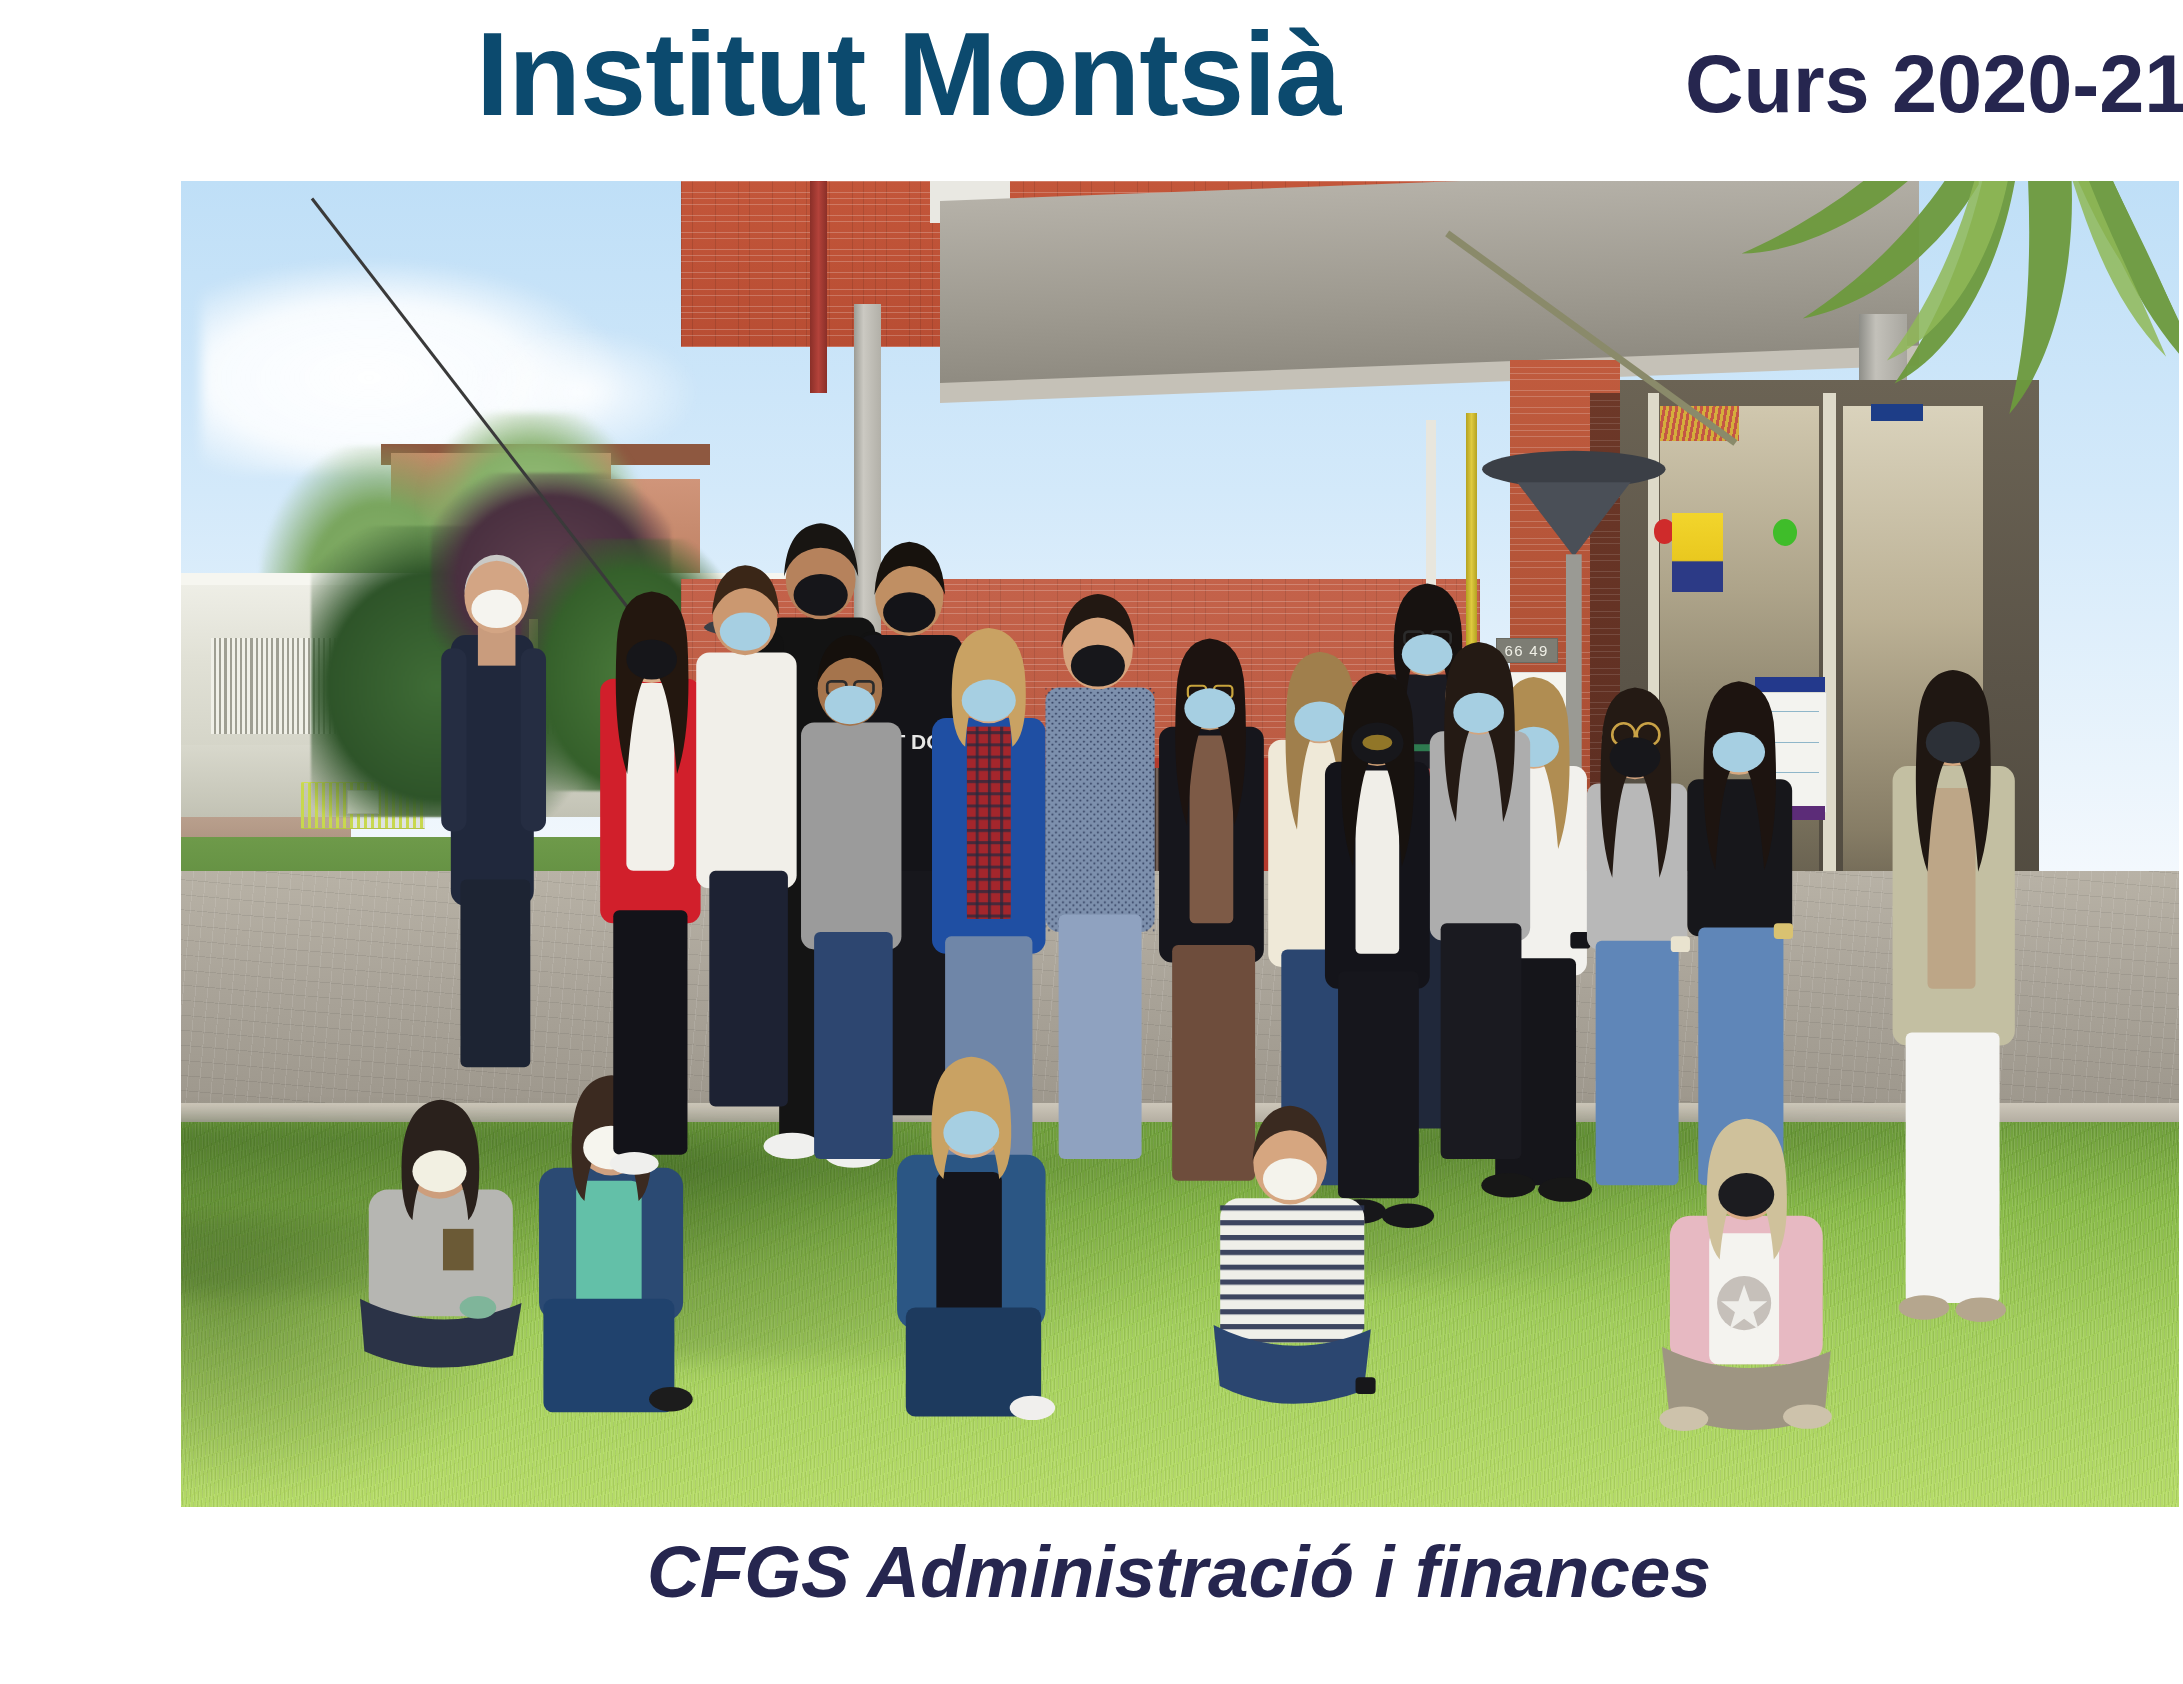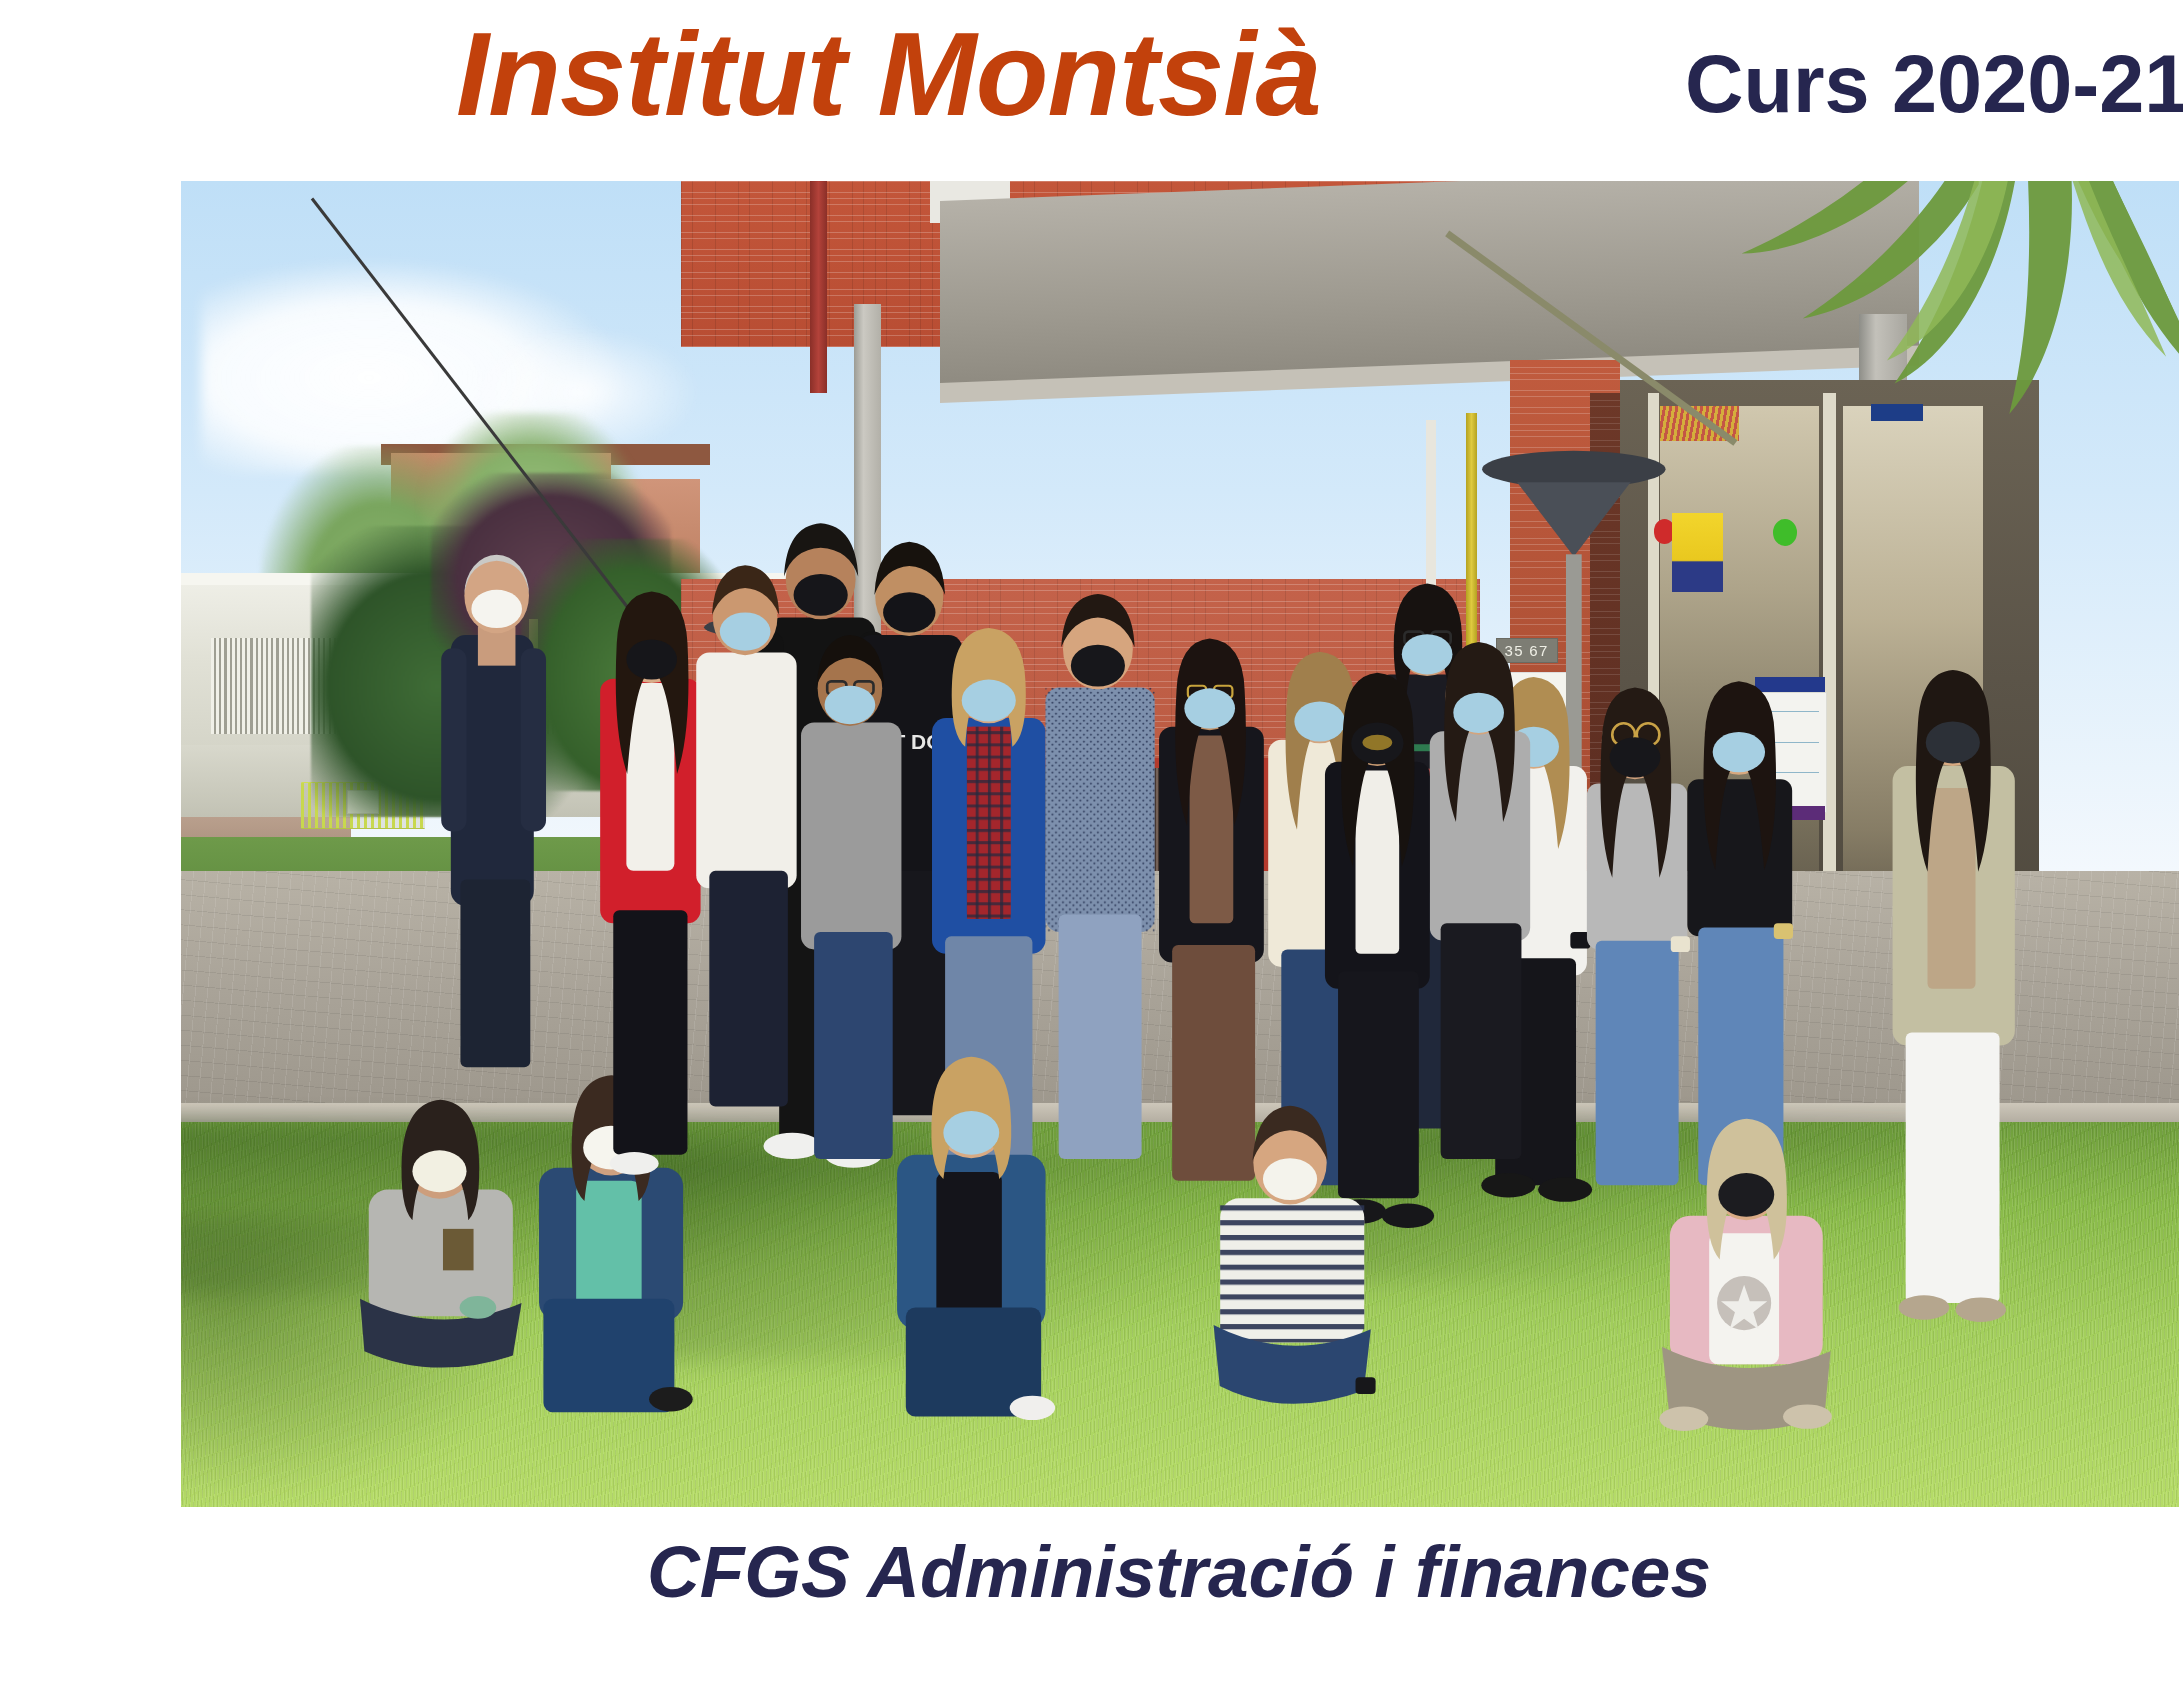--- a/index.html
+++ b/index.html
@@ -12,27 +12,26 @@
   
   .header{
     position:absolute; left:0; top:0; width:2358px; height:181px;
   }
   .logo-wrap{
     position:absolute; left:175px; top:13px; width:245px; height:131px;
   }
   .logo-svg{width:100%;height:100%;display:block;}
 
   .school-title{
-    position:absolute; left:456px; top:14px;
+    position:absolute; left:476px; top:14px;
     font-size:119px; line-height:119px;
-    font-weight:bold; color:#c2410c;
+    font-weight:bold; color:#0c4a6e;
     letter-spacing:-0.9px;
     white-space:nowrap;
     font-family:"Liberation Sans", sans-serif;
-    font-style:italic;
   }
   .course-label{
     position:absolute; left:1685px; top:44px;
     font-size:81px; line-height:81px;
     font-weight:bold; color:#26264f;
     white-space:nowrap;
   }
 
   
   .photo{
@@ -424,21 +423,21 @@
     <div class="brick-right-col"></div>
     <div class="brick-dark-wall"></div>
     <div class="wall-lamp"></div>
     <div class="wall-lamp-glass"></div>
 
     <div class="concrete-col"></div>
     <div class="concrete-col2"></div>
     <div class="white-pipe"></div>
     <div class="yellow-pipe"></div>
 
-    <div class="number-sign">35 67</div>
+    <div class="number-sign">66 49</div>
     <div class="covid-poster"></div>
     <div class="covid-poster-ico"></div>
     <div class="no-smoke-sign"></div>
     <div class="no-smoke-bar"></div>
 
     <div class="red-door-frame2"></div>
     <div class="red-door-grill2"></div>
     <div class="red-door-frame"></div>
     <div class="red-door-grill"></div>
 

